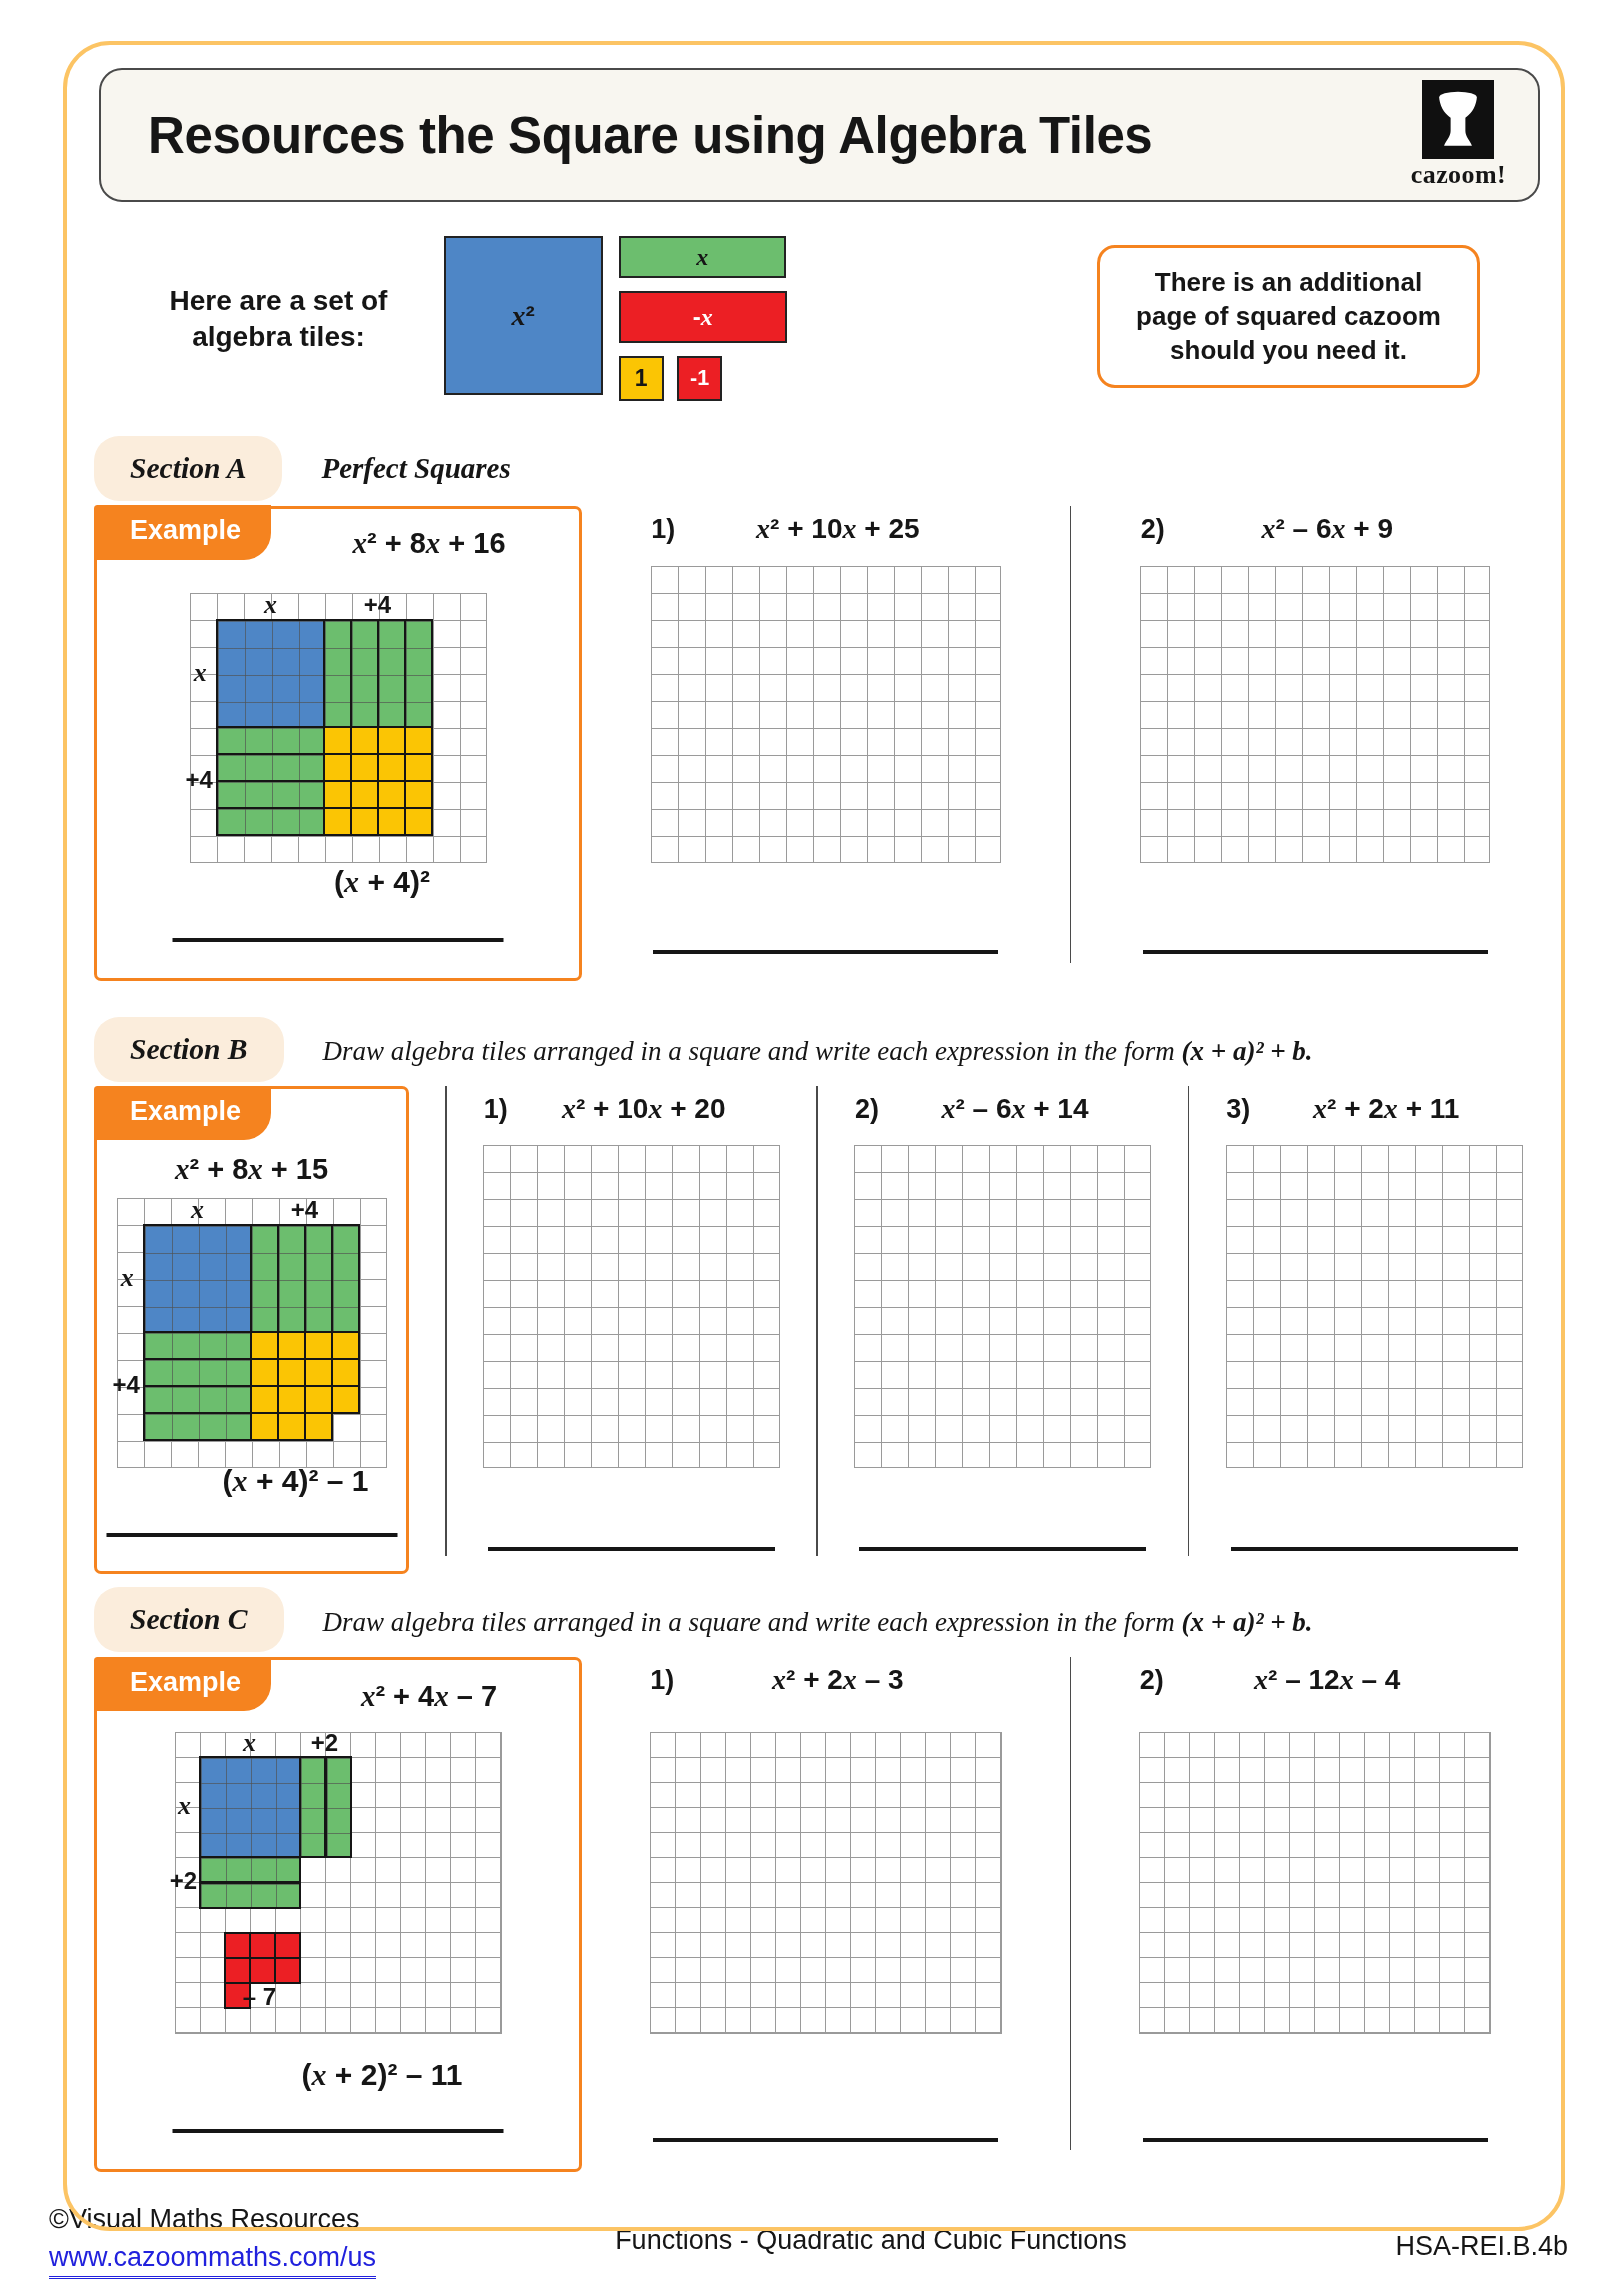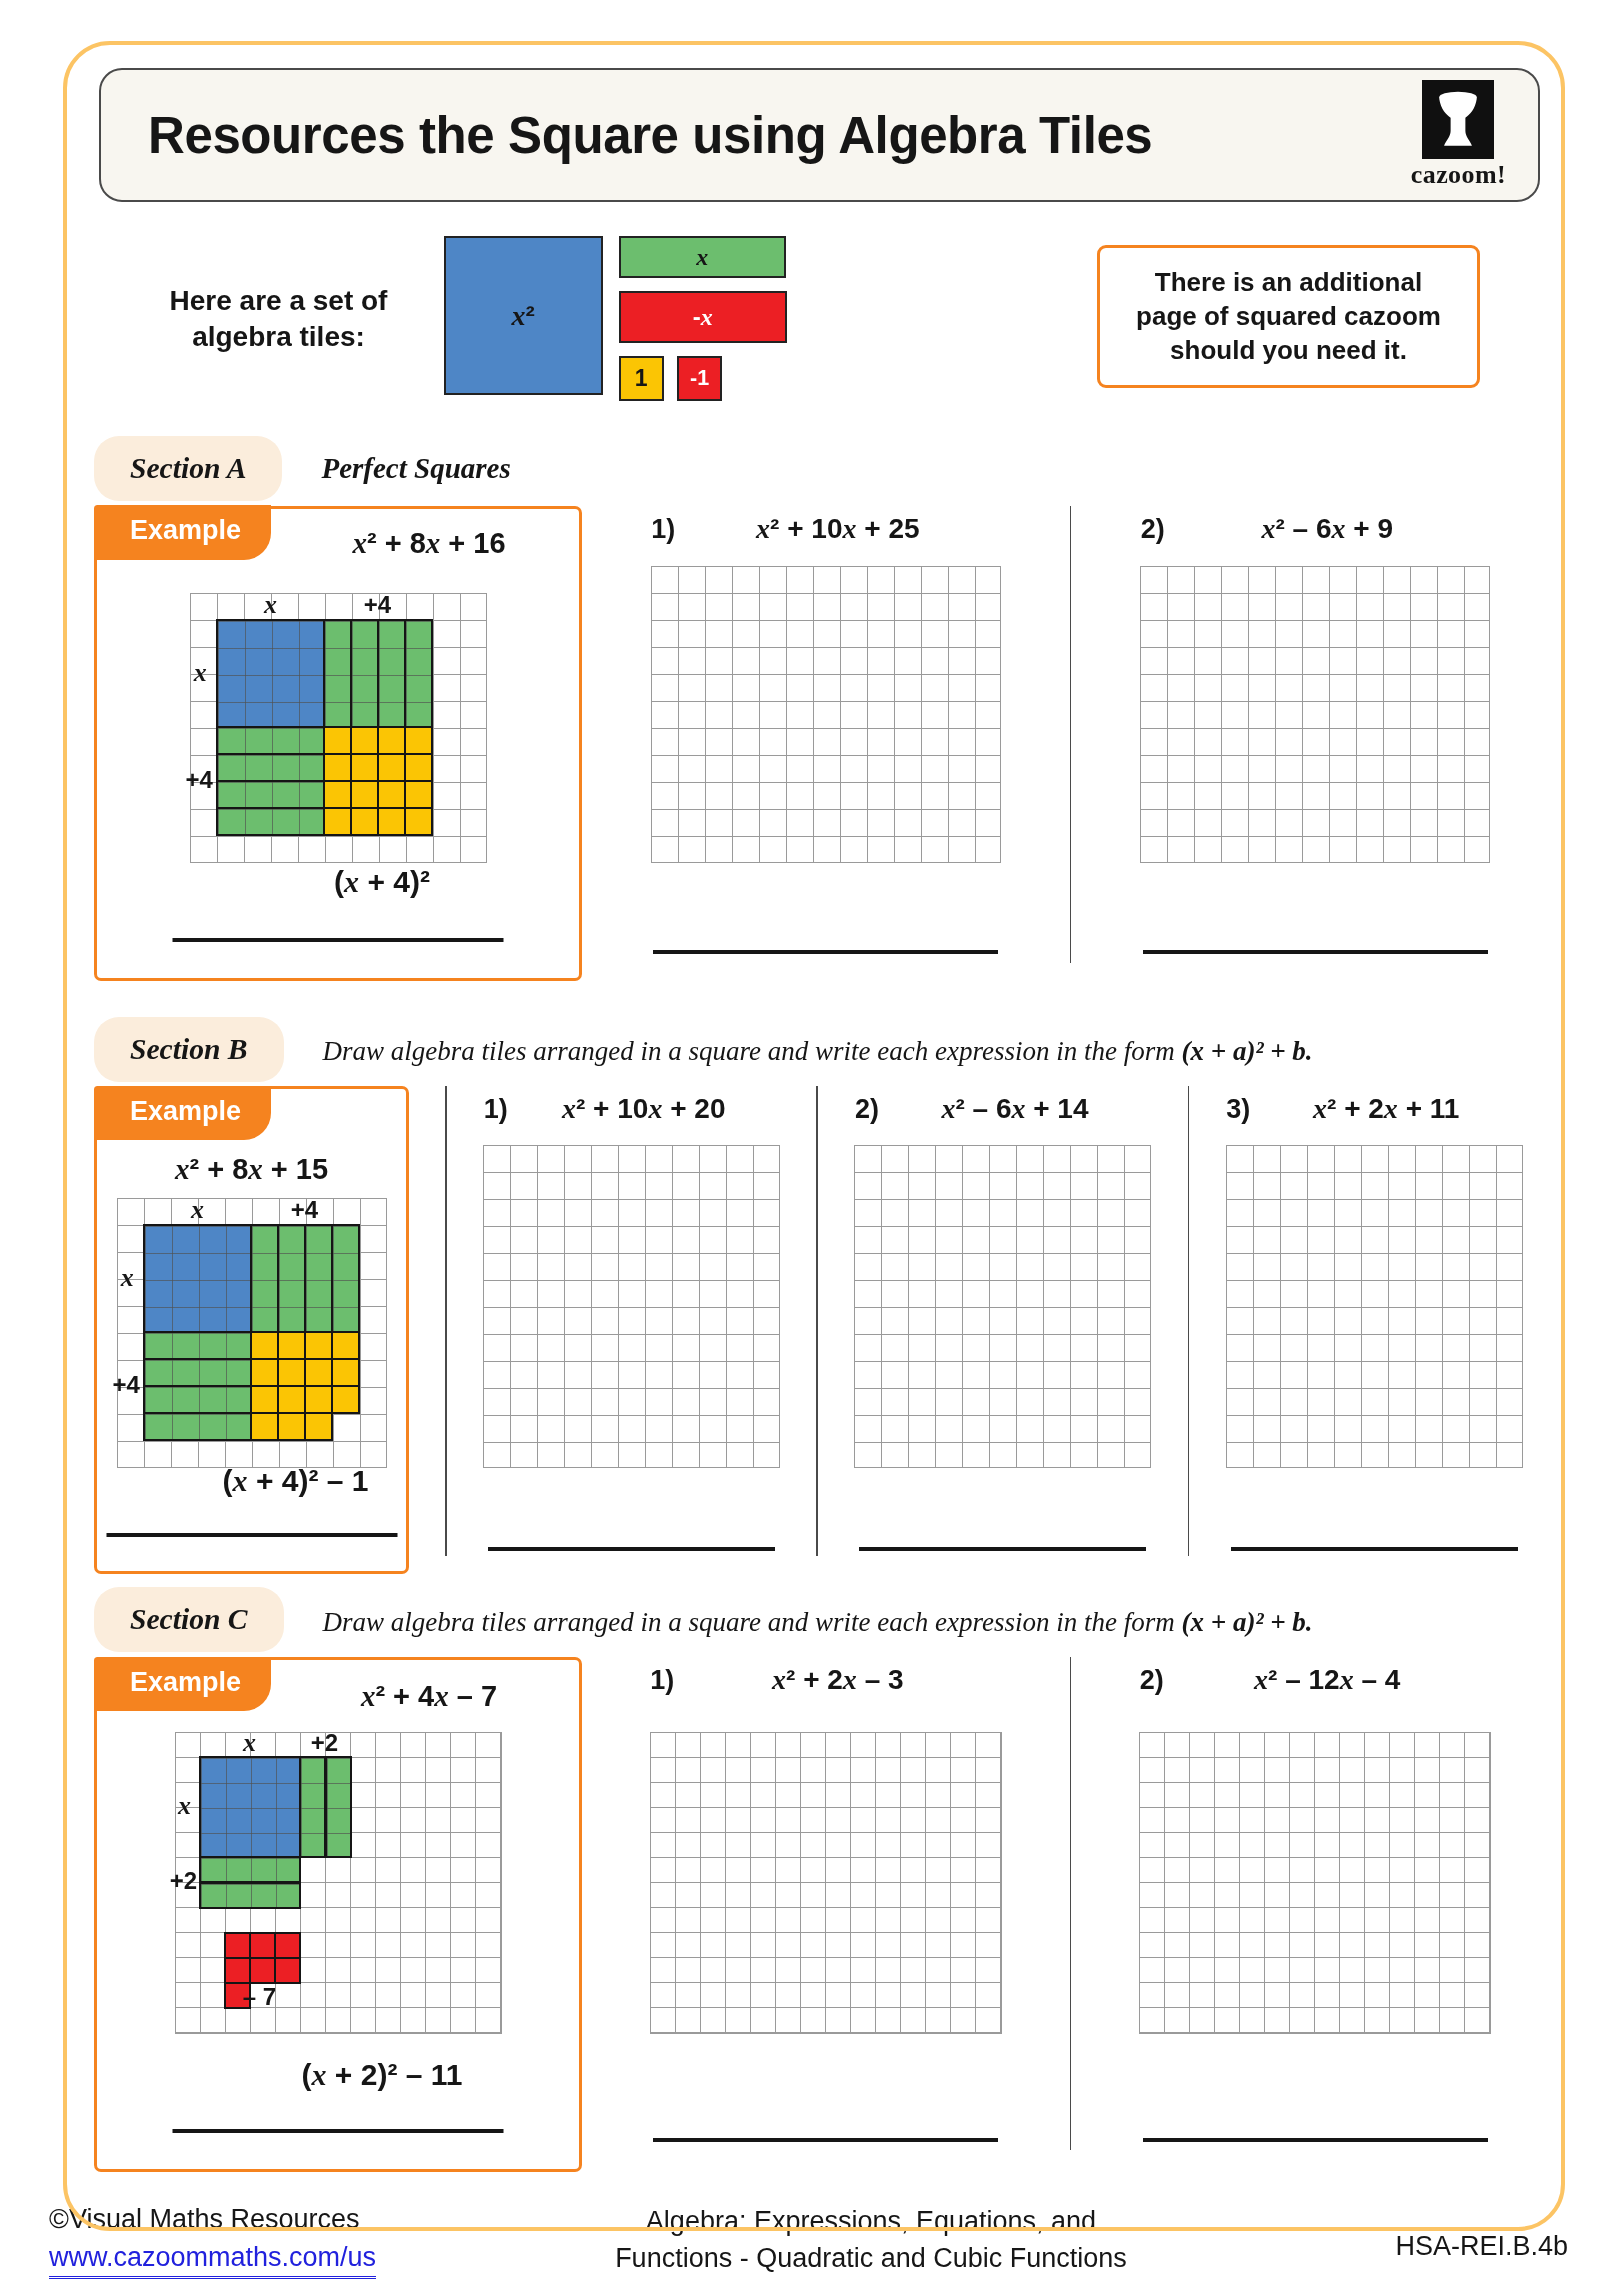--- a/index.html
+++ b/index.html
@@ -15,21 +15,21 @@
   .intro{display:flex;align-items:flex-start;margin:34px 72px 0 124px;height:175px;}
   .intro-label{width:309px;text-align:center;font-weight:bold;font-size:28px;line-height:1.3;margin-top:47px;}
   .tile{box-sizing:border-box;border:2.2px solid #222;display:flex;align-items:center;justify-content:center;font-weight:bold;}
   .tile-x2{width:159px;height:159px;background:#4E86C6;font-size:28px;margin-left:10.7px;}
   .tile-col{display:flex;flex-direction:column;margin-left:16px;}
   .bar-x{width:167px;height:42px;background:#6CBE6E;font-size:24px;}
   .bar-negx{width:168px;height:52px;background:#EC1F24;color:#fff;font-size:24px;margin-top:12.5px;}
   .small-row{display:flex;margin-top:13.4px;}
   .sq-one{width:45px;height:45px;background:#FBC504;font-size:23px;}
   .sq-negone{width:45px;height:45px;background:#EC1F24;color:#fff;font-size:21.5px;margin-left:13.4px;}
-  .note{margin-left:auto;margin-right:70px;margin-top:9px;width:383px;box-sizing:border-box;border:3.6px solid #F5831F;border-radius:9px;padding:18px 7.2px;text-align:center;font-weight:bold;font-size:26px;line-height:1.3;background:#fff;}
+  .note{margin-left:auto;margin-right:70px;margin-top:9px;width:383px;box-sizing:border-box;border:3.6px solid #F5831F;border-radius:18px;padding:18px 7.2px;text-align:center;font-weight:bold;font-size:26px;line-height:1.3;background:#fff;}
   
   .sec-head{display:flex;align-items:center;margin-left:94px;margin-right:72px;}
   .pill{background:#FBEDDC;border-radius:25px;padding:16px 36px;font-family:"Liberation Serif",serif;font-weight:bold;font-style:italic;font-size:29.6px;white-space:nowrap;}
   .sec-right{margin-left:39px;}
   .sec-title{font-family:"Liberation Serif",serif;font-weight:bold;font-style:italic;font-size:29px;}
   .sec-instr{font-family:"Liberation Serif",serif;font-style:italic;font-size:27px;margin-top:4.5px;}
   .instr-math{font-weight:bold;}
   .sec-body{display:flex;margin-left:94px;margin-right:63px;}
   
   .exbox{position:relative;border:3.1px solid #F5831F;border-radius:7px;background:#fff;box-sizing:border-box;flex:none;}
@@ -342,18 +342,17 @@
     </div>
   </div>
 </section>
 
 <footer class="footer">
   <div class="f-left">
     <div>©Visual Maths Resources</div>
     <a class="f-link" href="#">www.cazoommaths.com/us</a>
   </div>
   <div class="f-center">
-    <div>Algebra: Expressions, Equations, and</div>
     <div>Functions - Quadratic and Cubic Functions</div>
   </div>
   <div class="f-right">HSA-REI.B.4b</div>
 </footer>
 
 
 </body></html>

